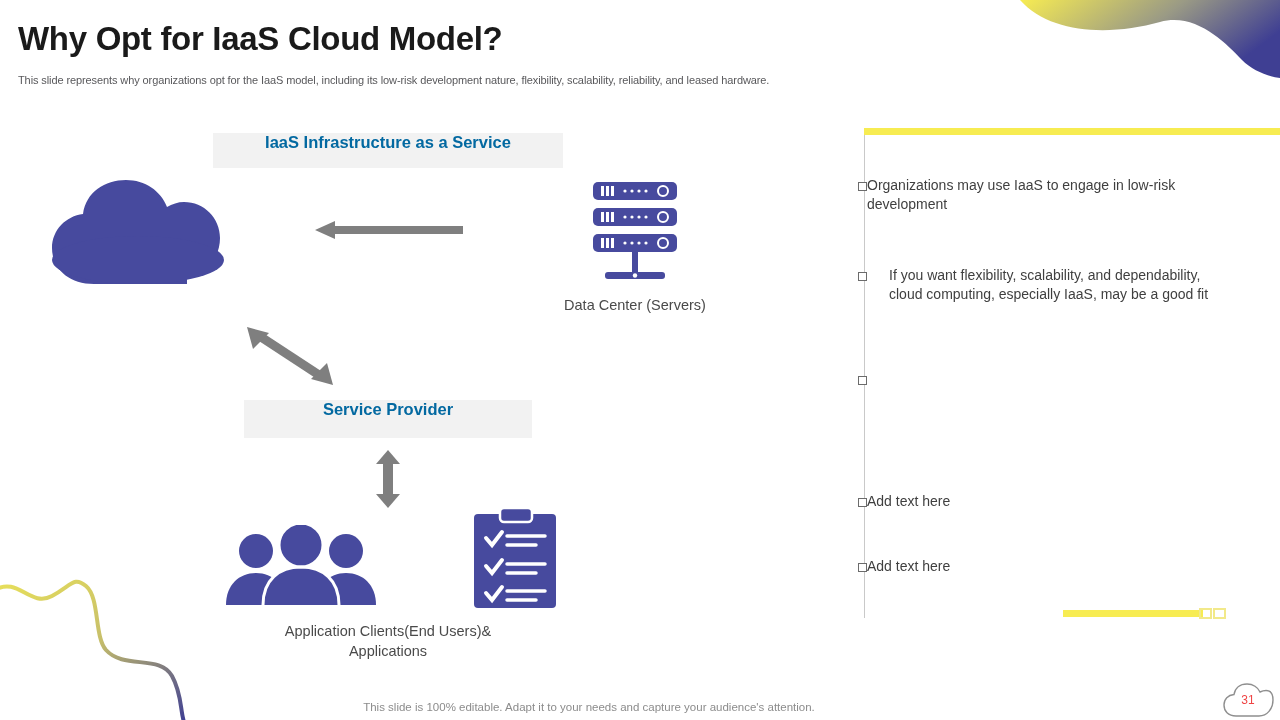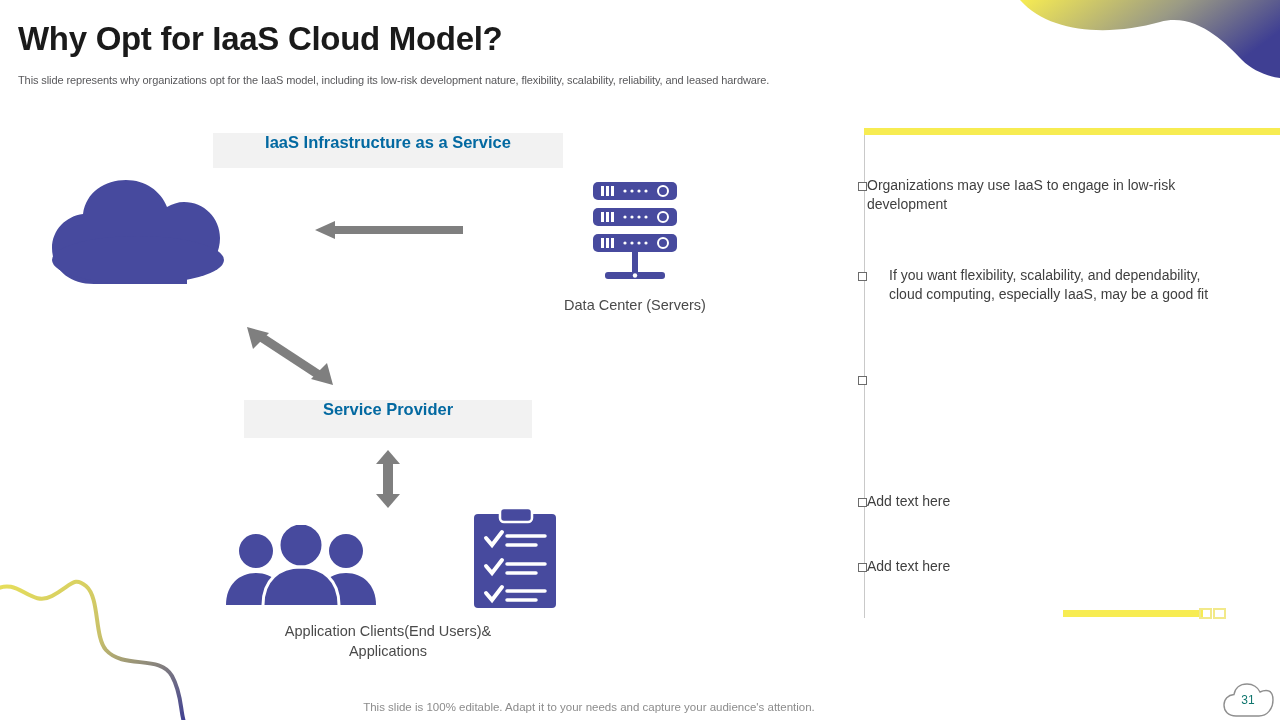--- a/index.html
+++ b/index.html
@@ -92,21 +92,21 @@
   #b4 { top:355px; }
 
   
   .footer-note {
     position:absolute; left:0; top:701px; width:1124px;
     text-align:center; font-size:11.5px; color:#8c8c8c;margin-left:27px;
   }
   .pagenum-wrap { position:absolute; left:1222px; top:683px; width:52px; height:36px; }
   .pagenum-txt {
     position:absolute; left:1222px; top:693px; width:52px;
-    text-align:center; font-size:12px; color:#0f766e;
+    text-align:center; font-size:12px; color:#ef4444;
   }
 </style>
 </head>
 <body>
 
 <div class="slide">
 
   <svg class="wave-top" viewBox="0 0 300 80">
     <defs>
       <linearGradient id="gWave" x1="0" y1="0" x2="1" y2="0.4">

